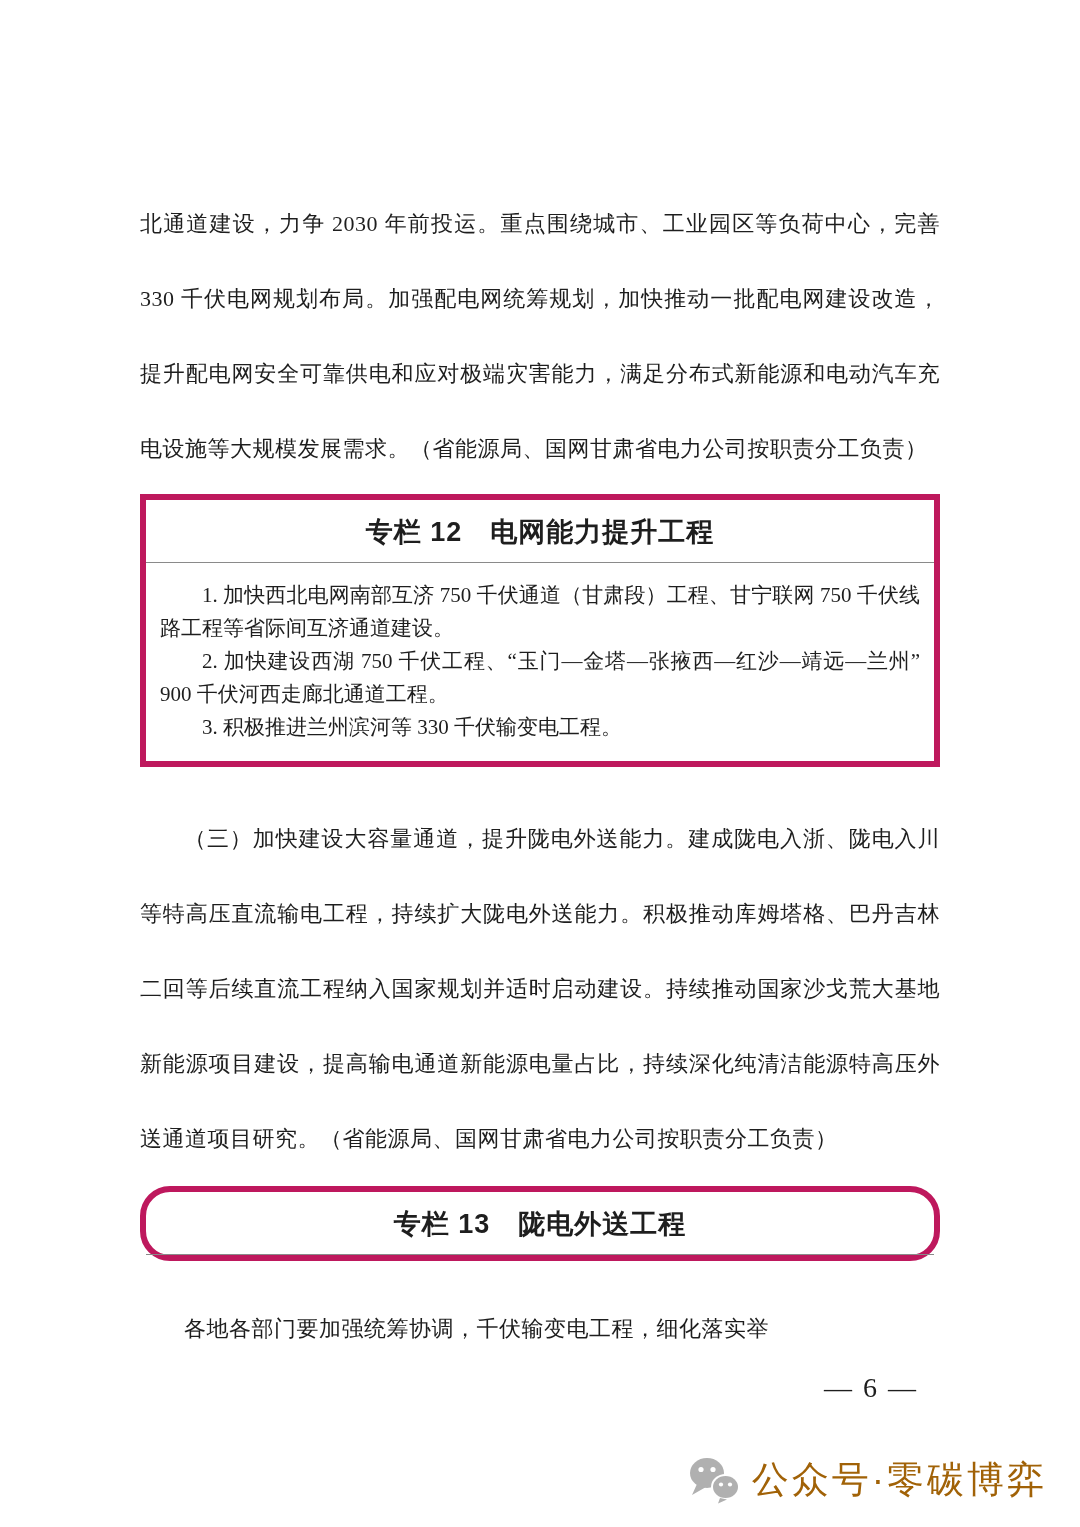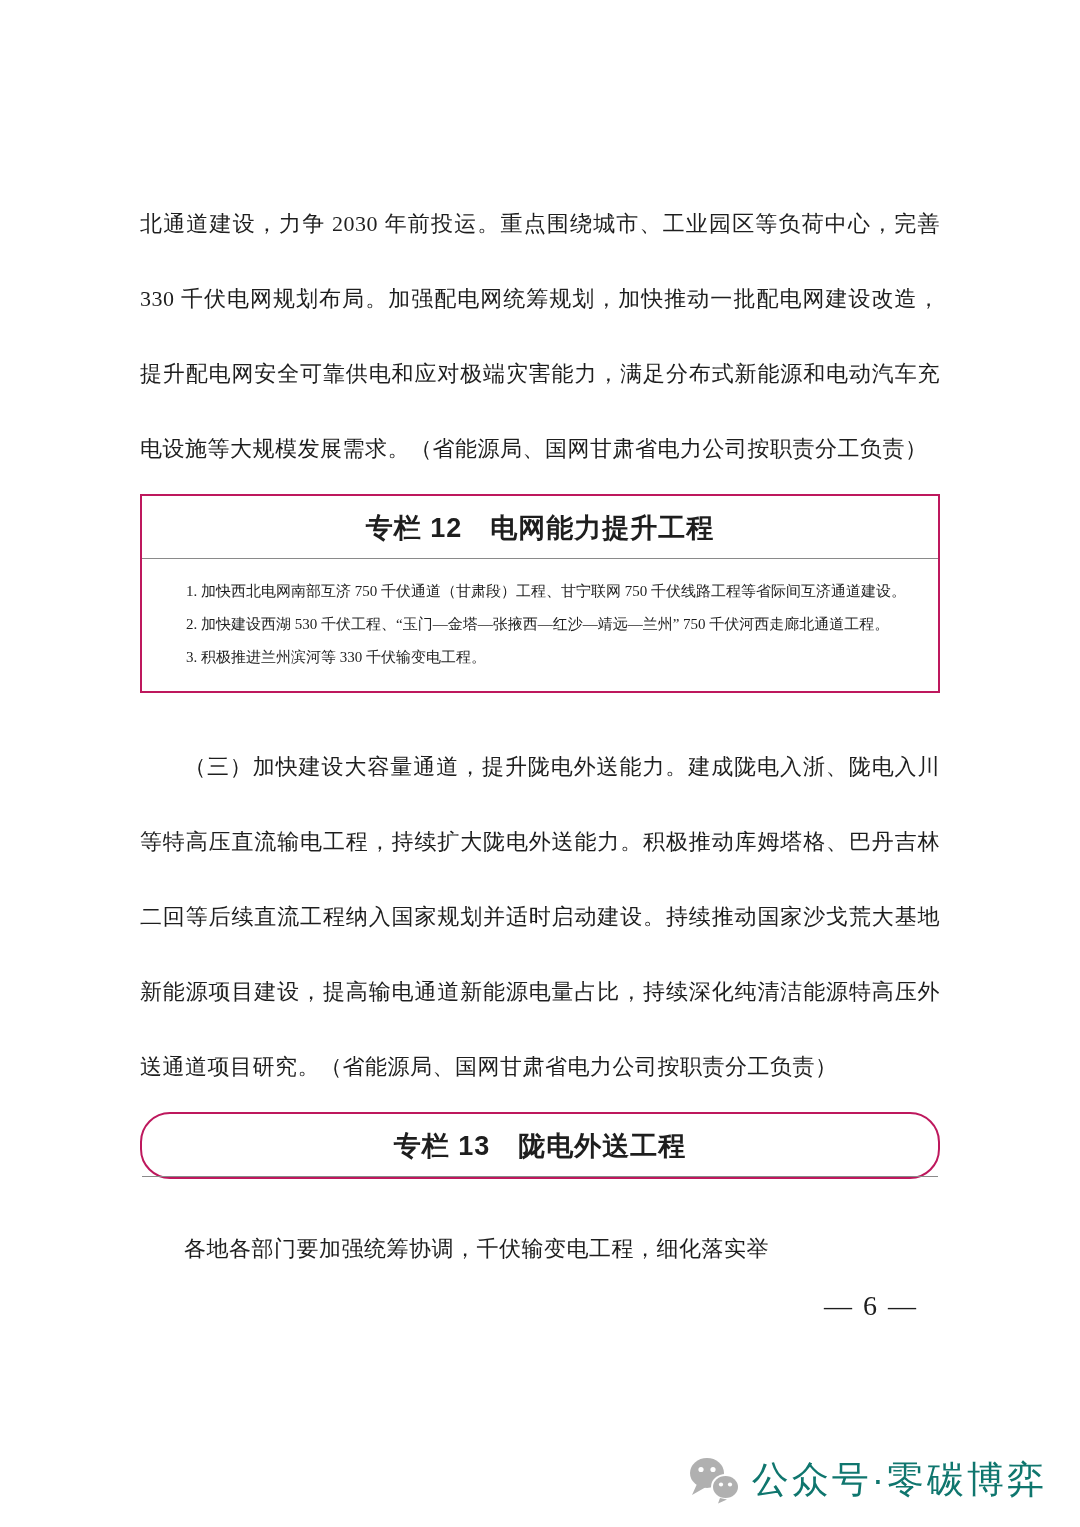--- a/index.html
+++ b/index.html
@@ -21,45 +21,45 @@
     top: 186px;
     width: 800px;
   }
   .body-para {
     font-size: 22px;
     line-height: 75px;
     text-align: justify;
     margin: 0;
     letter-spacing: 0.5px;
   }
-  .indent2 { text-indent: 2em; }
+  .indent2 { text-indent: 2em; font-family: Liberation Mono, monospace; }
 
   .column-box {
-    border: 2px solid #be185d;
+    border: 6px solid #be185d;
     background: #ffffff;
   }
   #box12 { margin-top: 8px; }
   #para2 { margin-top: 36px; }
   #box13 { margin-top: 8px; border-radius: 30px; }
   #para3 { margin-top: 32px; }
 
   .box-title {
     font-family: "Liberation Sans", "DejaVu Sans", sans-serif;
     font-weight: bold;
     font-size: 27px;
     text-align: center;
     padding: 14px 0 12px 0;
     border-bottom: 1px solid #8a8a8a;
     letter-spacing: 1px;
   }
   .box-content {
     padding: 16px 14px 17px 14px;
   }
   .box-item {
-    font-size: 15px;
+    font-size: 21px;
     line-height: 33px;
     text-indent: 2em;
     text-align: justify;
     margin: 0;
   }
 
   .page-number {
     margin-top: 4px;
     text-align: right;
     padding-right: 22px;
@@ -67,40 +67,40 @@
     letter-spacing: 2px;
   }
 
   .watermark {
     position: absolute;
     right: 33px;
     bottom: 22px;
     display: flex;
     align-items: center;
     gap: 11px;
-    color: #0f766e;
+    color: #a16207;
     font-family: "Liberation Sans", "DejaVu Sans", sans-serif;
     font-size: 37px;
     letter-spacing: 3px;
     user-select: none;
   }
   .watermark svg { display: block; }
 </style>
 </head>
 <body>
 
 <div class="content">
 
   <p class="body-para">北通道建设，力争 2030 年前投运。重点围绕城市、工业园区等负荷中心，完善 330 千伏电网规划布局。加强配电网统筹规划，加快推动一批配电网建设改造，提升配电网安全可靠供电和应对极端灾害能力，满足分布式新能源和电动汽车充电设施等大规模发展需求。（省能源局、国网甘肃省电力公司按职责分工负责）</p>
 
   <div class="column-box" id="box12">
     <div class="box-title">专栏 12　电网能力提升工程</div>
     <div class="box-content">
       <p class="box-item">1. 加快西北电网南部互济 750 千伏通道（甘肃段）工程、甘宁联网 750 千伏线路工程等省际间互济通道建设。</p>
-      <p class="box-item">2. 加快建设西湖 530 千伏工程、“玉门—金塔—张掖西—红沙—靖远—兰州” 750 千伏河西走廊北通道工程。</p>
+      <p class="box-item">2. 加快建设西湖 750 千伏工程、“玉门—金塔—张掖西—红沙—靖远—兰州” 900 千伏河西走廊北通道工程。</p>
       <p class="box-item">3. 积极推进兰州滨河等 330 千伏输变电工程。</p>
     </div>
   </div>
 
   <p class="body-para indent2" id="para2">（三）加快建设大容量通道，提升陇电外送能力。建成陇电入浙、陇电入川等特高压直流输电工程，持续扩大陇电外送能力。积极推动库姆塔格、巴丹吉林二回等后续直流工程纳入国家规划并适时启动建设。持续推动国家沙戈荒大基地新能源项目建设，提高输电通道新能源电量占比，持续深化纯清洁能源特高压外送通道项目研究。（省能源局、国网甘肃省电力公司按职责分工负责）</p>
 
   <div class="column-box" id="box13">
     <div class="box-title">专栏 13　陇电外送工程</div>
   </div>
 

